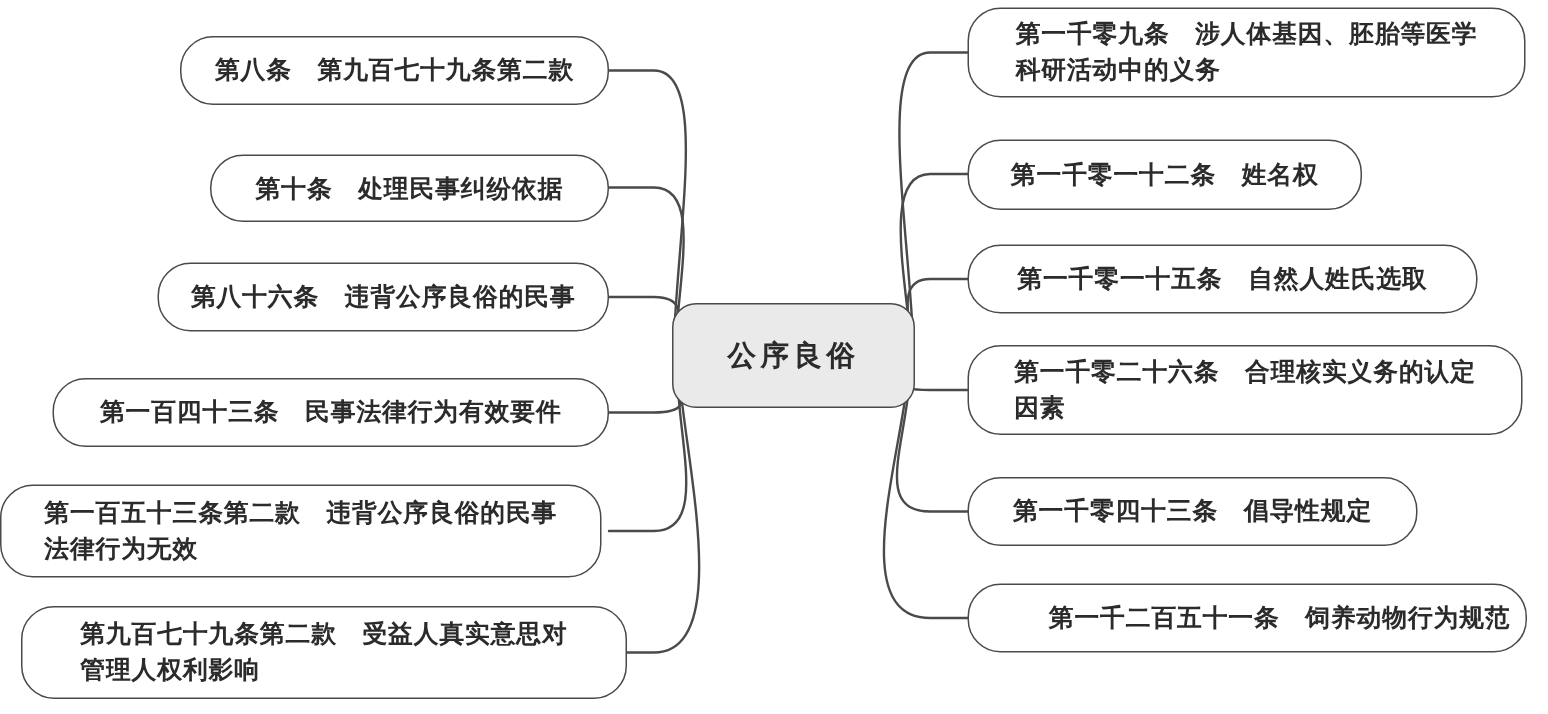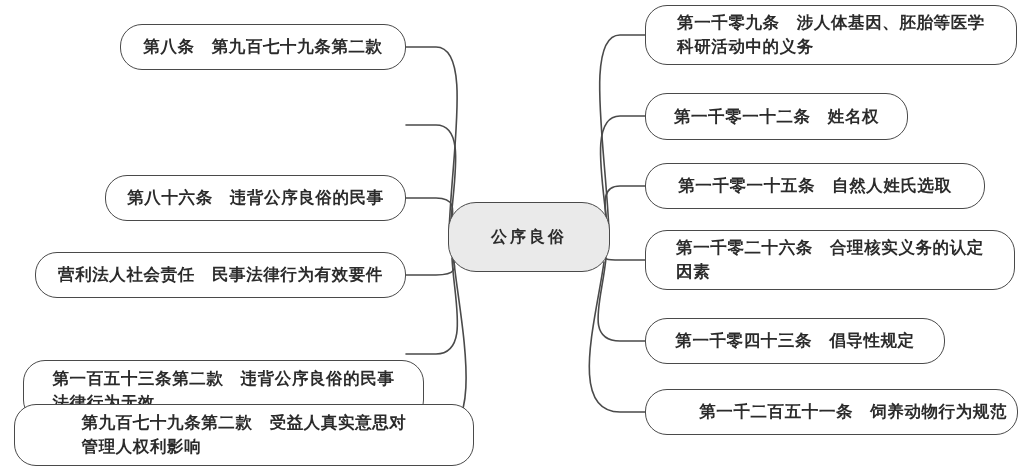--- a/index.html
+++ b/index.html
@@ -45,28 +45,28 @@
     display: block;
     white-space: pre-line;
   }
   .node.two-line {
     text-align: left;
   }
   #center-node {
     position: absolute;
     box-sizing: border-box;
     border: 1.6px solid #4a4a4a;
-    border-radius: 28px;
+    border-radius: 16px;
     background: #eaeaea;
     display: flex;
     align-items: center;
     justify-content: center;
     color: #2b2b2b;
     font-weight: bold;
-    font-size: 16px;
+    font-size: 19px;
     letter-spacing: 3px;
     z-index: 3;
   }
 </style>
 </head>
 <body>
 
 <div id="canvas">
 
   <svg id="wires" viewBox="0 0 1032 476" preserveAspectRatio="none">
@@ -89,35 +89,38 @@
   </svg>
 
   <div id="center-node" style="left:448px; top:202px; width:162px; height:70px;">
     <span>公序良俗</span>
   </div>
 
   <div class="node" style="left:120px; top:24px; width:286px; height:46px;">
     <span class="txt">第八条　第九百七十九条第二款</span>
   </div>
 
+  <div class="node" style="left:140px; top:103px; width:266px; height:45px;">
+    <span class="txt">第十条　处理民事纠纷依据</span>
+  </div>
 
   <div class="node" style="left:105px; top:175px; width:301px; height:46px;">
     <span class="txt">第八十六条　违背公序良俗的民事</span>
   </div>
 
   <div class="node" style="left:35px; top:252px; width:371px; height:46px;">
-    <span class="txt">营利法人社会责任　民事法律行为有效要件</span>
+    <span class="txt">第一百四十三条　民事法律行为有效要件</span>
   </div>
 
-  <div class="node two-line" style="left:23px; top:323px; width:401px; height:62px;margin-top:37px;">
+  <div class="node two-line" style="left:0; top:323px; width:401px; height:62px;">
     <span class="txt">第一百五十三条第二款　违背公序良俗的民事
 法律行为无效</span>
   </div>
 
-  <div class="node two-line" style="left:14px; top:404px; width:460px; height:62px;">
+  <div class="node two-line" style="left:14px; top:404px; width:404px; height:62px;">
     <span class="txt">第九百七十九条第二款　受益人真实意思对
 管理人权利影响</span>
   </div>
 
   <div class="node two-line" style="left:645px; top:5px; width:372px; height:60px;">
     <span class="txt">第一千零九条　涉人体基因、胚胎等医学
 科研活动中的义务</span>
   </div>
 
   <div class="node" style="left:645px; top:93px; width:263px; height:47px;">

